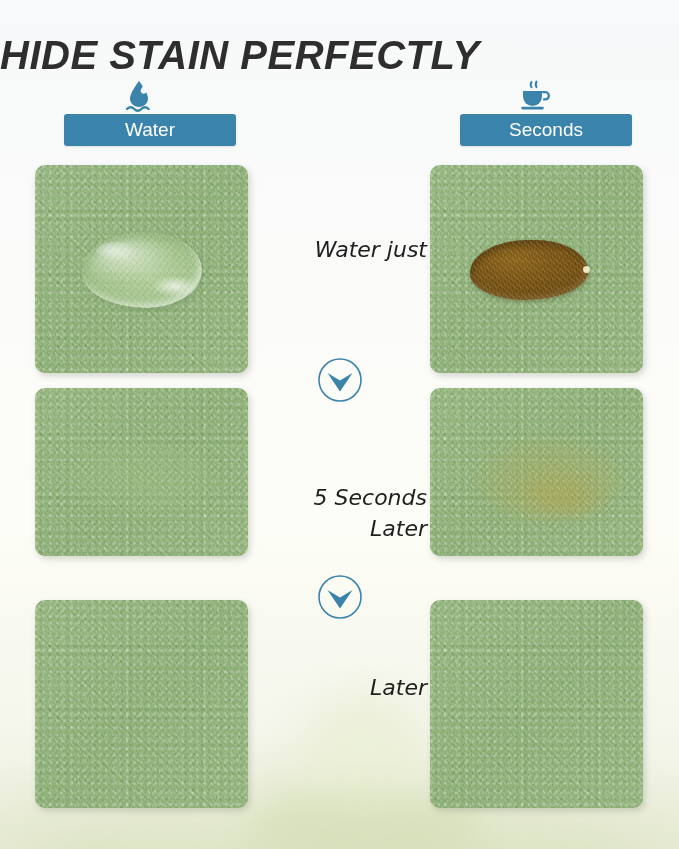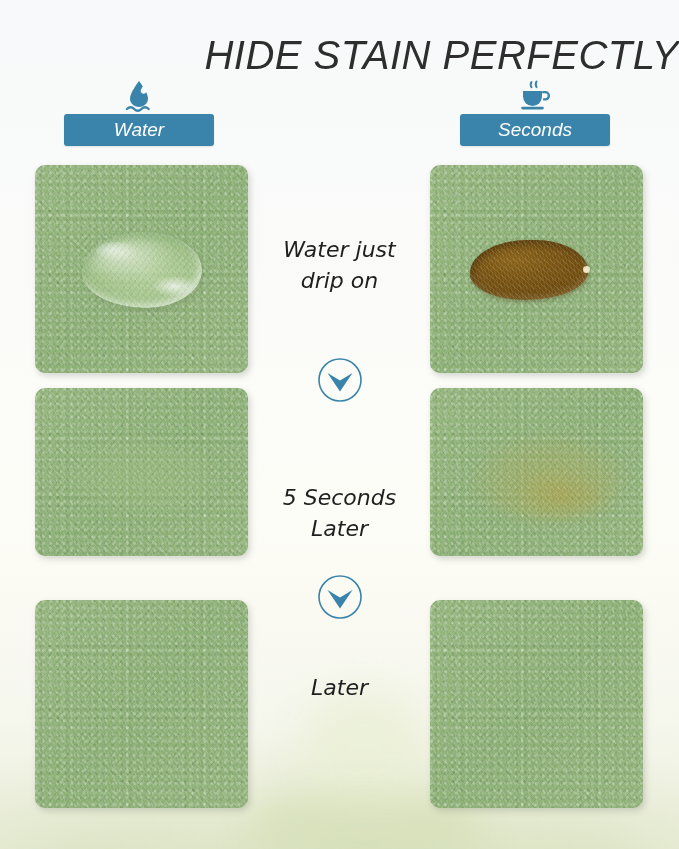--- a/index.html
+++ b/index.html
@@ -45,23 +45,23 @@
     filter: blur(16px);
     z-index: 0;
   }
 
   .page { position: absolute; inset: 0; z-index: 2; }
 
   
   .title {
     position: absolute;
     left: 0; right: 0; top: 33px;
-    text-align: right;
+    text-align: left;
     font-size: 40px;
-    font-weight: normal;
+    font-weight: bold;
     font-style: italic;
     letter-spacing: 0.5px;
     color: #2e2e2e;
     text-shadow: 0 1px 0 rgba(255,255,255,0.9);
     white-space: nowrap;
   }
 
   
   .cat {
     position: absolute;
@@ -76,26 +76,25 @@
     left: 0; right: 0; top: -6px;
     height: 36px;
     text-align: center;
     z-index: 3;
   }
   .cat-icon svg { display: inline-block; vertical-align: top; }
 
   .cat-btn {
     position: absolute;
     left: 0; top: 28px;
-    width: 150px; height: 32px;
+    width: 172px; height: 32px;
     background: #3a84ab;
     border-radius: 3px;
     color: #ffffff;
     font-size: 19px;
-    font-style: italic;
     line-height: 32px;
     text-align: center;
     z-index: 2;
     box-shadow: 0 1px 2px rgba(0,0,0,0.10);
   }
 
   
   .swatch {
     position: absolute;
     border-radius: 10px;
@@ -207,21 +206,21 @@
     width: 62%; height: 54%;
     border-radius: 50%;
     background: radial-gradient(ellipse at 50% 50%, rgba(168,158,72,0.50) 0%, rgba(168,158,72,0) 78%);
   }
 
   
   .step {
     position: absolute;
     left: 252px;
     width: 175px;
-    text-align: center;
+    text-align: right;
     font-size: 22px;
     font-style: italic;
     color: #1f1f1f;
     line-height: 1.42;
     font-family: "DejaVu Sans", sans-serif;
   }
   .step-1 { top: 234px; }
   .step-2 { top: 456px; margin-top: 26px; }
   .step-3 { top: 672px; }
 
@@ -272,21 +271,20 @@
 
   <div class="swatch col-left row-1">
     <div class="liquid water-bead"></div>
   </div>
   <div class="swatch col-right row-1">
     <div class="liquid coffee-pool"></div>
   </div>
 
   <div class="step step-1">
     <div>Water just</div>
-    <div>drip on</div>
   </div>
 
   <div class="arrow arrow-1">
     <svg width="46" height="46" viewBox="0 0 46 46" aria-hidden="true">
       <circle cx="23" cy="23" r="21" fill="none" stroke="#3a84ab" stroke-width="1.6"></circle>
       <path d="M10.5 16 L23 34.5 L35.5 16 L23 23.5 Z" fill="#3a84ab"></path>
     </svg>
   </div>
 
   <div class="swatch col-left row-2">

